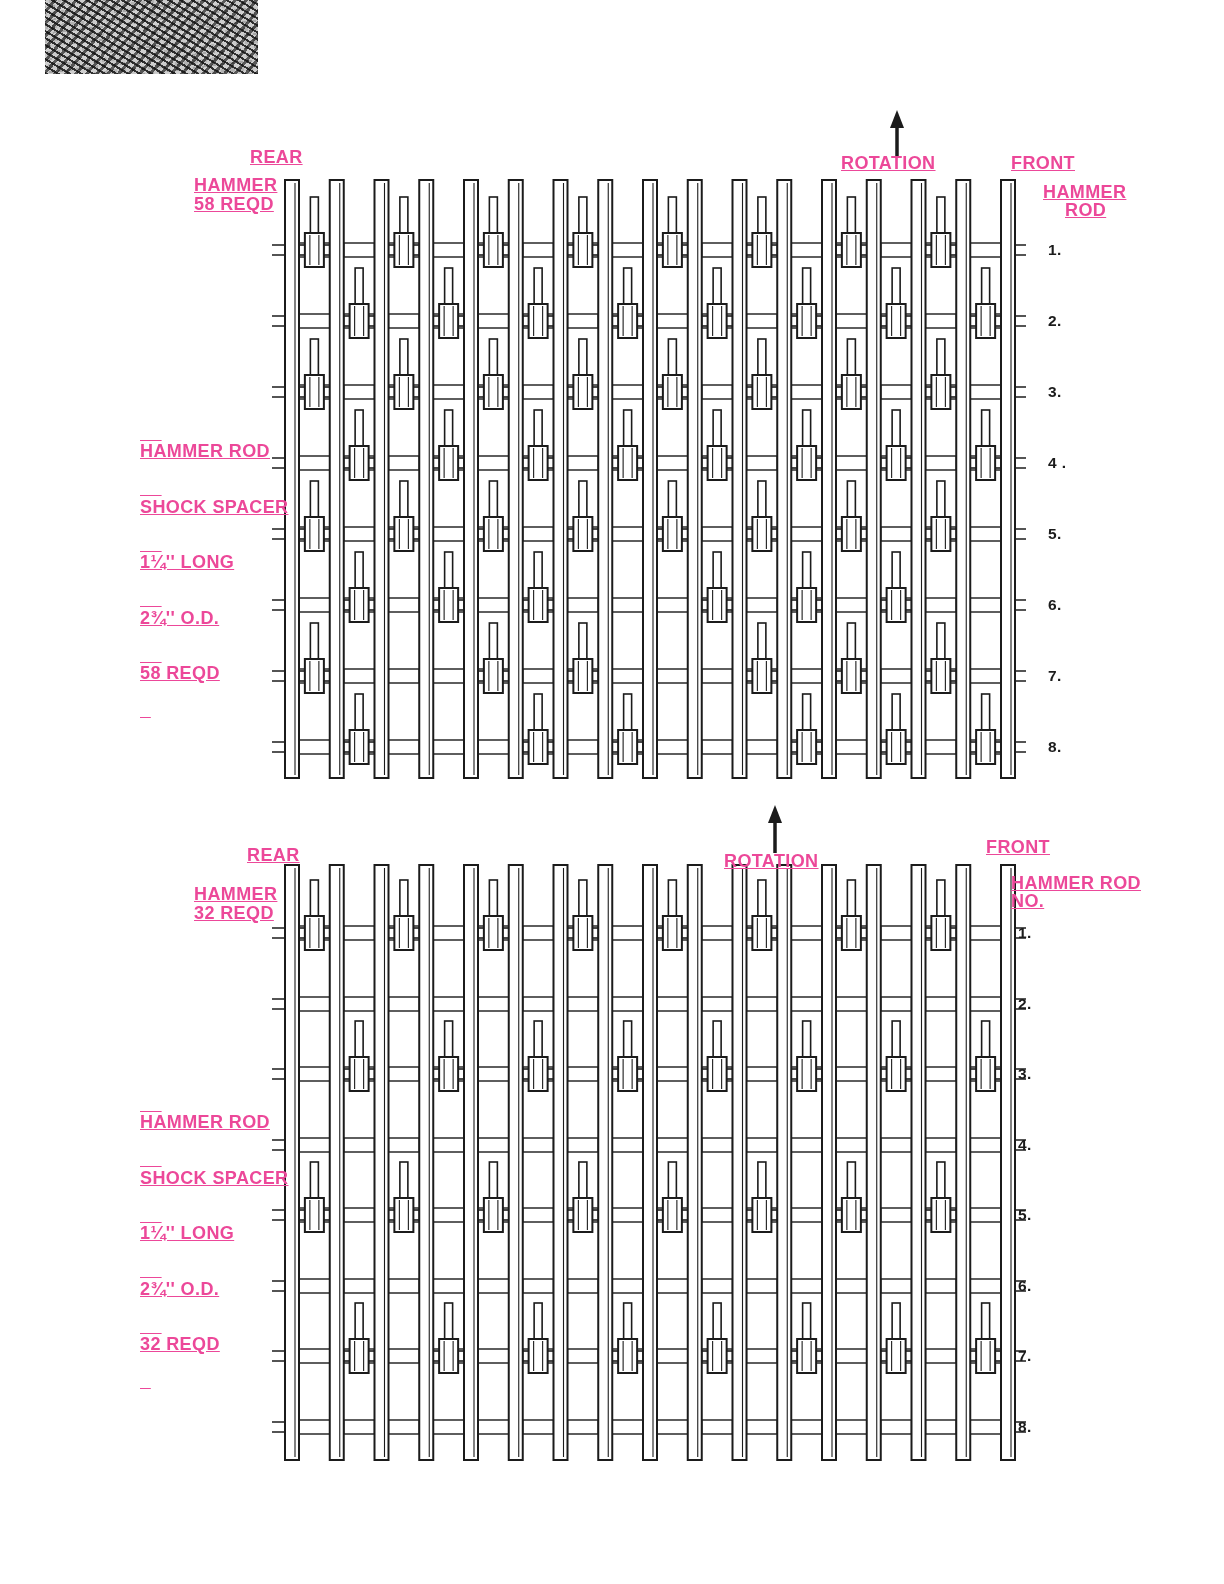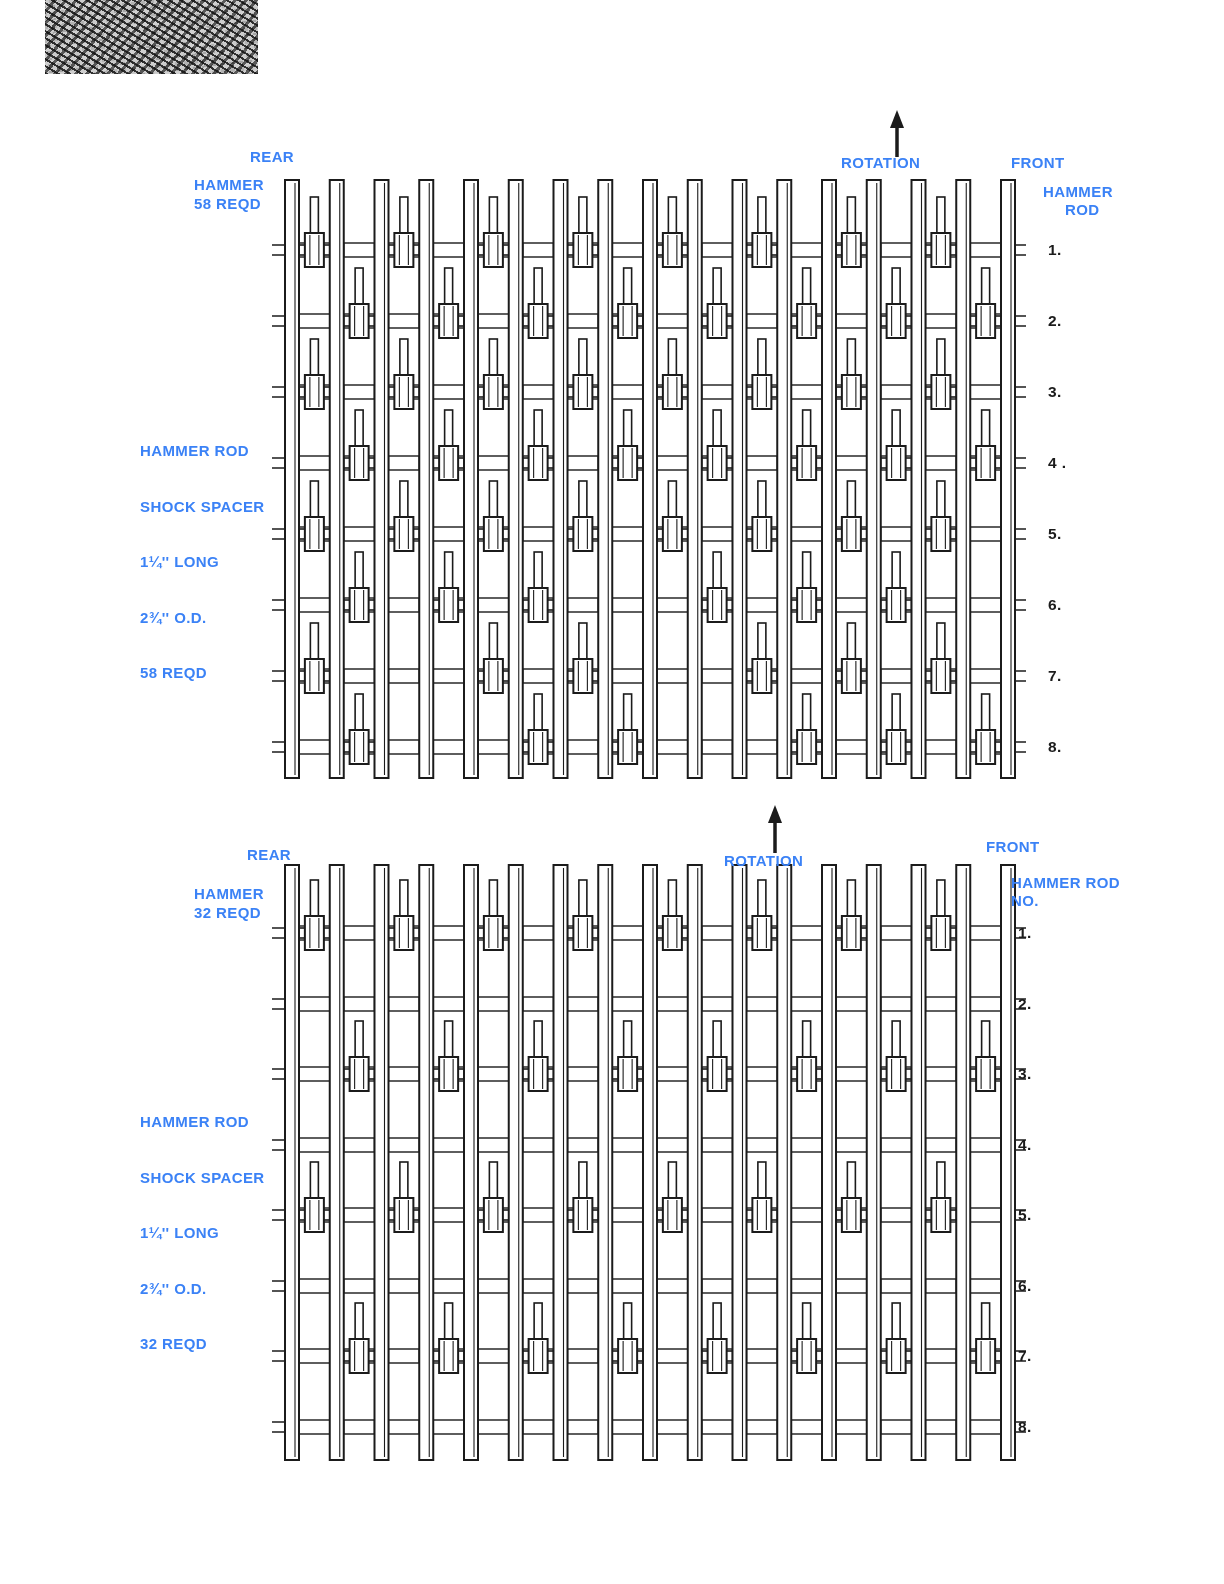--- a/index.html
+++ b/index.html
@@ -1,20 +1,20 @@
 <!DOCTYPE html>
 <html><head>
 <meta charset="utf-8">
 <title>Hammer Arrangement</title>
 <style>
   html,body{margin:0;padding:0;background:#fff;}
   #page{position:relative;width:1224px;height:1584px;background:#ffffff;overflow:hidden;
         font-family:"Liberation Sans", sans-serif;color:#1b1b1b;}
-  .lbl{position:absolute;font-weight:700;font-size:15px;letter-spacing:.4px;
-       line-height:18.5px;white-space:pre;color:#3b82f6;}
+  .lbl{position:absolute;font-weight:700;font-size:18px;letter-spacing:.4px;
+       line-height:18.5px;white-space:pre;color:#ec4899;text-decoration:underline;}
   .num{position:absolute;font-weight:700;font-size:15.5px;letter-spacing:.4px;color:#1b1b1b;}
   #texture{position:absolute;left:45px;top:0;width:213px;height:74px;
     background:
       repeating-linear-gradient(31deg, rgba(20,20,20,.85) 0 2px, rgba(0,0,0,0) 2px 6px),
       repeating-linear-gradient(-49deg, rgba(60,60,60,.7) 0 3px, rgba(255,255,255,.5) 3px 8px),
       repeating-linear-gradient(83deg, rgba(150,150,150,.9) 0 4px, rgba(40,40,40,.35) 4px 9px),
       repeating-linear-gradient(-7deg, #5a5a5a 0 2px, #c8c8c8 2px 5px, #838383 5px 9px, #e2e2e2 9px 13px);
   }
   svg{position:absolute;left:0;top:0;}
 </style>

